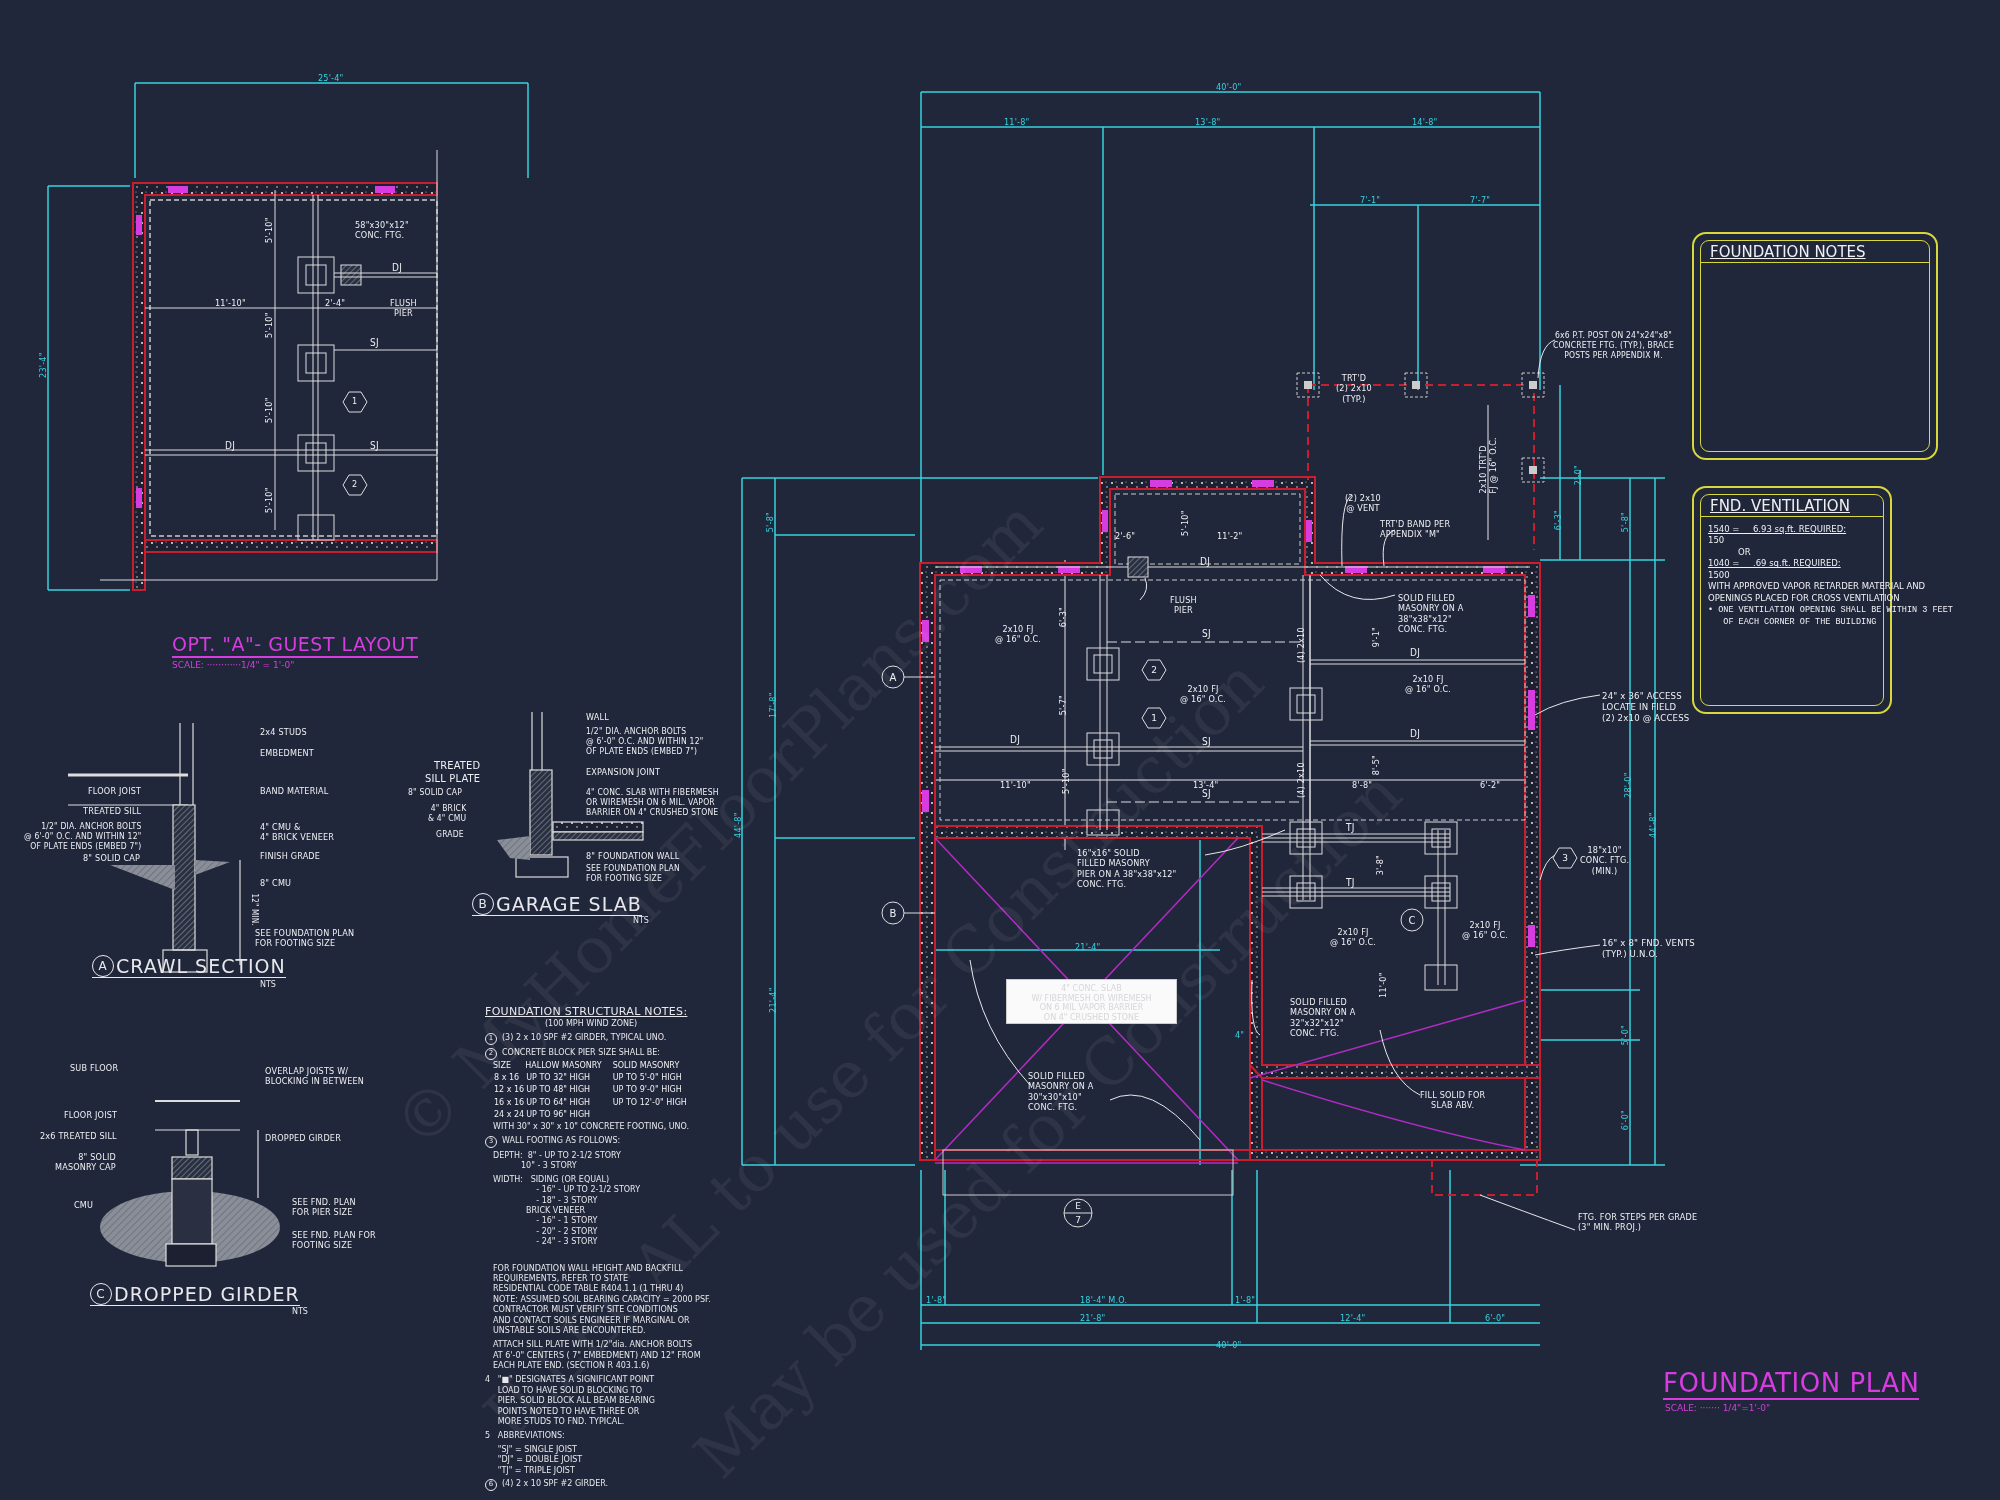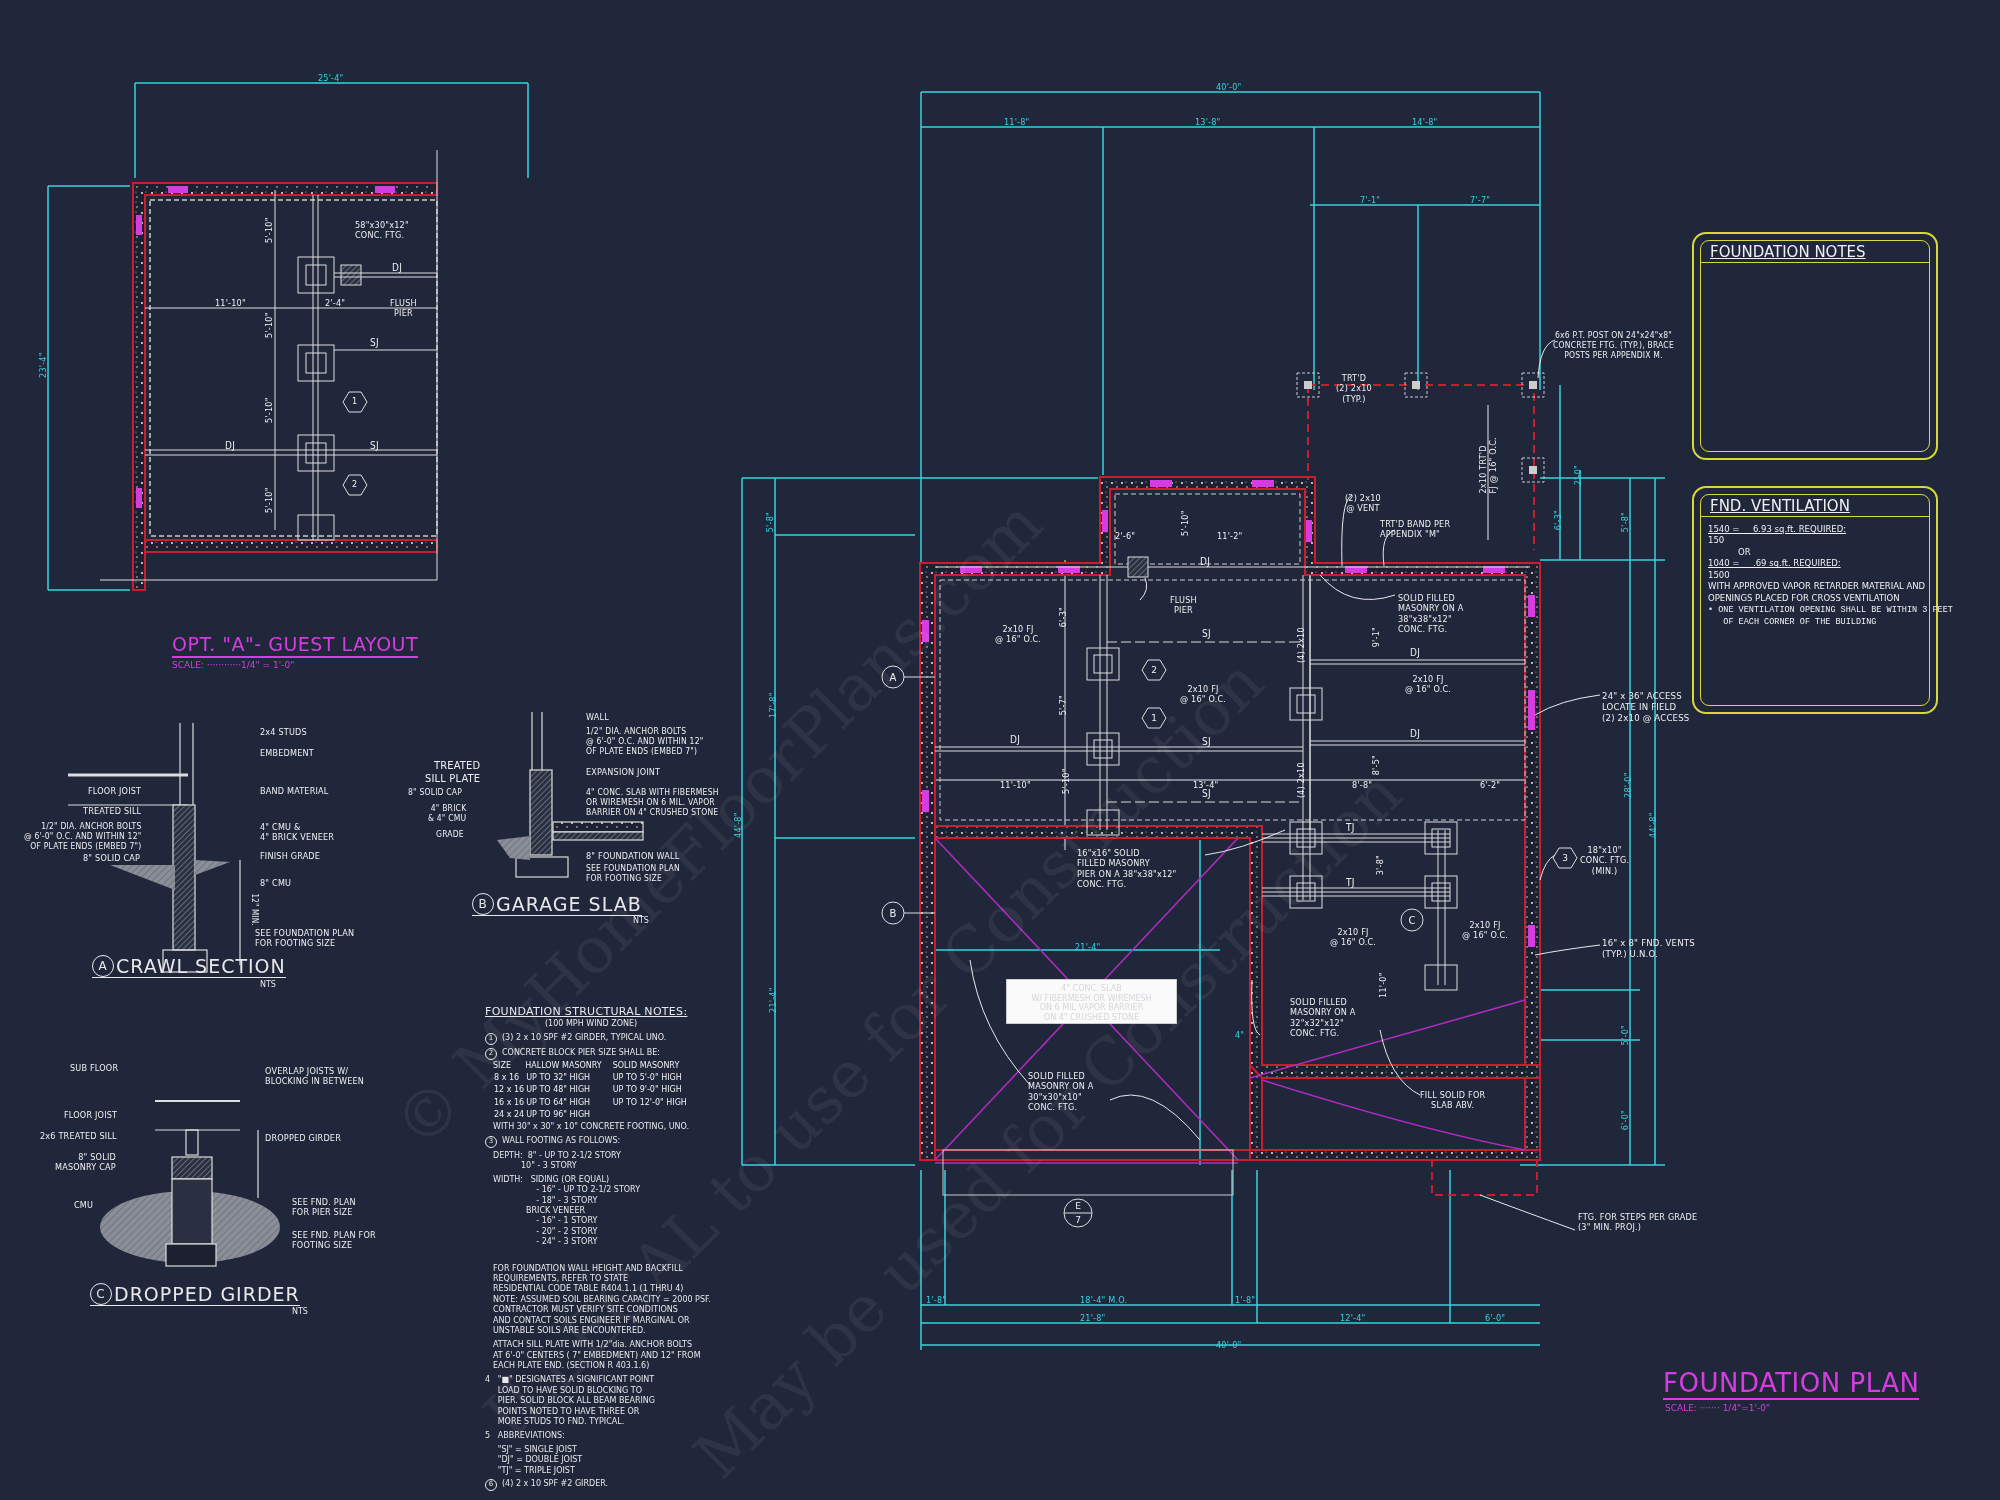--- a/index.html
+++ b/index.html
@@ -456,21 +456,21 @@
   </div>
 </div>
 
 <div class="notebox" style="left:1692px;top:232px;width:246px;height:228px;">
   <div class="inner"></div>
   <div class="hdr">
       <span>FOUNDATION NOTES</span>
     </div>
 </div>
 
-<div class="notebox" style="left:1692px;top:486px;width:246px;height:228px;">
+<div class="notebox" style="left:1692px;top:486px;width:200px;height:228px;">
   <div class="inner"></div>
   <div class="hdr">
       <span>FND. VENTILATION</span>
     </div>
   <div class="body">
     <div style="text-decoration:underline;white-space:pre;">1540 =     6.93 sq.ft. REQUIRED:</div>
     <div>150</div>
     <div style="padding-left:30px;">OR</div>
     <div style="text-decoration:underline;white-space:pre;">1040 =     .69 sq.ft. REQUIRED:</div>
     <div>1500</div>

